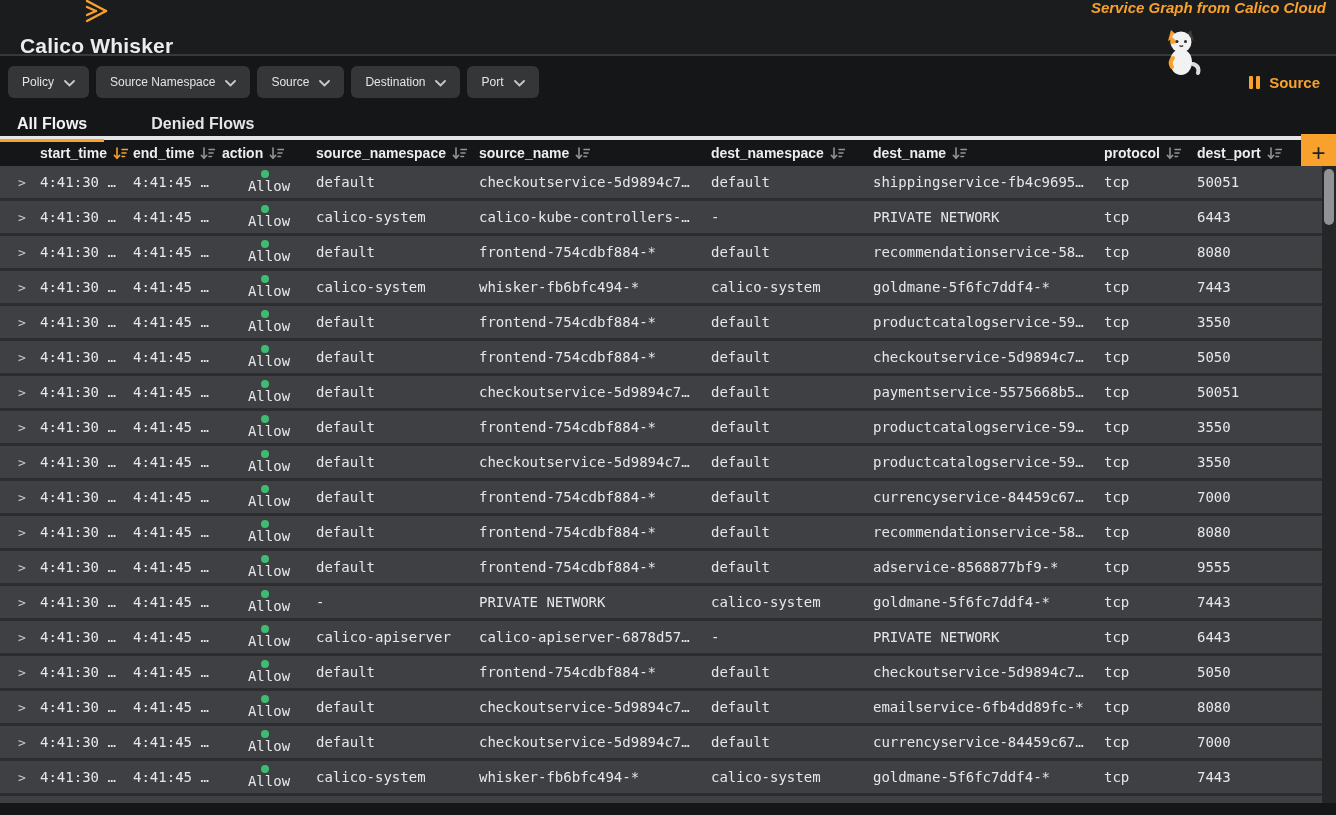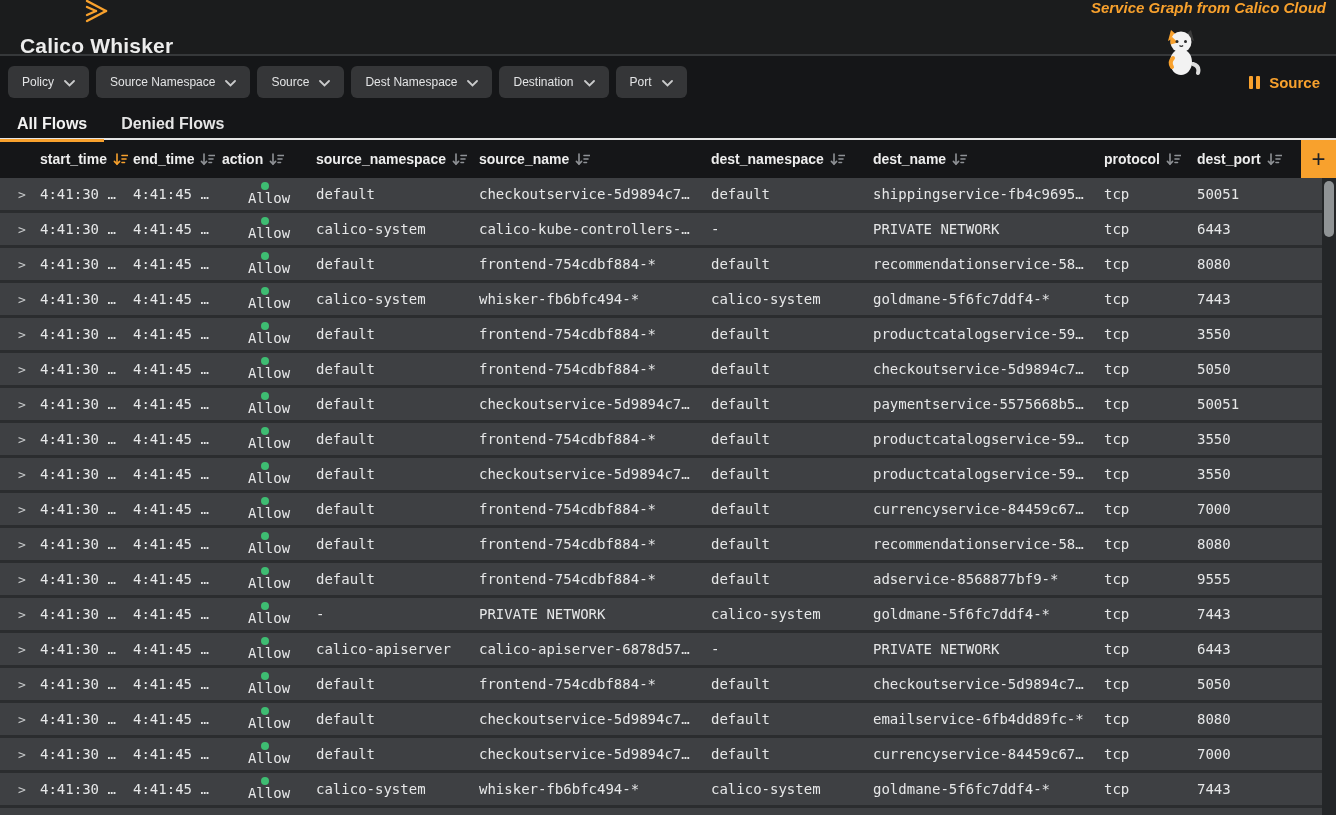--- a/index.html
+++ b/index.html
@@ -29,28 +29,28 @@
   .toolbar{height:52px;display:flex;align-items:center;padding:0 16px 0 8px;gap:7px;background:var(--dark);}
   .filter-btn{display:flex;align-items:center;gap:10px;height:32px;padding:0 14px;
     background:var(--btn);border:none;border-radius:6px;color:#e3e4e5;font-size:12px;
     font-family:"Liberation Sans",sans-serif;cursor:pointer;}
   .filter-btn svg{margin-top:2px;}
   .pause-btn{margin-left:auto;display:flex;align-items:center;gap:9px;background:none;border:none;
     color:var(--orange);font-size:15px;font-weight:700;font-family:"Liberation Sans",sans-serif;cursor:pointer;}
   .pause-icon{display:inline-flex;gap:3px;}
   .pause-icon i{display:block;width:4px;height:13px;background:var(--orange);border-radius:1px;}
   
-  .tabs{height:32px;display:flex;border-bottom:2px solid #e5e5e5;background:var(--dark);}
+  .tabs{height:32px;display:flex;border-bottom:4px solid #e5e5e5;background:var(--dark);gap:30px;}
   .tab{position:relative;height:32px;padding:0 17px;background:none;border:none;cursor:pointer;
     color:#e5e5e5;font-size:16px;font-weight:700;font-family:"Liberation Sans",sans-serif;}
   .tab.active{color:#f2f2f2;}
   .tab.active::after{content:"";position:absolute;left:0;right:0;bottom:-2px;height:3px;background:var(--orange);}
   
   .cols{display:grid;grid-template-columns:40px 93px 89px 94px 163px 232px 162px 231px 93px 1fr;align-items:center;}
-  .thead{display:flex;height:38px;background:var(--dark);align-items:center;}
+  .thead{display:flex;height:26px;background:var(--dark);align-items:center;}
   .header-cols{width:1301px;height:38px;}
   .th{display:flex;align-items:center;gap:6px;color:#ededed;font-size:14px;font-weight:700;cursor:pointer;white-space:nowrap;}
   .sort-icon{color:var(--muted);flex:none;}
   .th.sorted .sort-icon{color:var(--orange);}
   .add-col{width:35px;height:38px;background:var(--orange);border:none;color:#202124;
     font-size:24px;font-weight:400;line-height:1;cursor:pointer;}
   .tbody{position:relative;height:637px;background:var(--dark);overflow:hidden;}
   .row{width:1322px;height:35px;background:var(--row);border-bottom:3px solid var(--gap);}
   .row.partial{height:20px;border-bottom:none;}
   .td{color:var(--txt);font-family:"DejaVu Sans Mono","Liberation Mono",monospace;
@@ -111,26 +111,20 @@
         <polyline points="1,1 5.5,5.5 10,1" fill="none" stroke="#c9cacb" stroke-width="1.8" stroke-linecap="round"></polyline>
       </svg>
     </button>
     <button class="filter-btn">
       <span>Source</span>
       <svg width="11" height="7" viewBox="0 0 11 7">
         <polyline points="1,1 5.5,5.5 10,1" fill="none" stroke="#c9cacb" stroke-width="1.8" stroke-linecap="round"></polyline>
       </svg>
     </button>
     <button class="filter-btn">
-      <span>Dest Namespace</span>
-      <svg width="11" height="7" viewBox="0 0 11 7">
-        <polyline points="1,1 5.5,5.5 10,1" fill="none" stroke="#c9cacb" stroke-width="1.8" stroke-linecap="round"></polyline>
-      </svg>
-    </button>
-    <button class="filter-btn">
       <span>Destination</span>
       <svg width="11" height="7" viewBox="0 0 11 7">
         <polyline points="1,1 5.5,5.5 10,1" fill="none" stroke="#c9cacb" stroke-width="1.8" stroke-linecap="round"></polyline>
       </svg>
     </button>
     <button class="filter-btn">
       <span>Port</span>
       <svg width="11" height="7" viewBox="0 0 11 7">
         <polyline points="1,1 5.5,5.5 10,1" fill="none" stroke="#c9cacb" stroke-width="1.8" stroke-linecap="round"></polyline>
       </svg>

